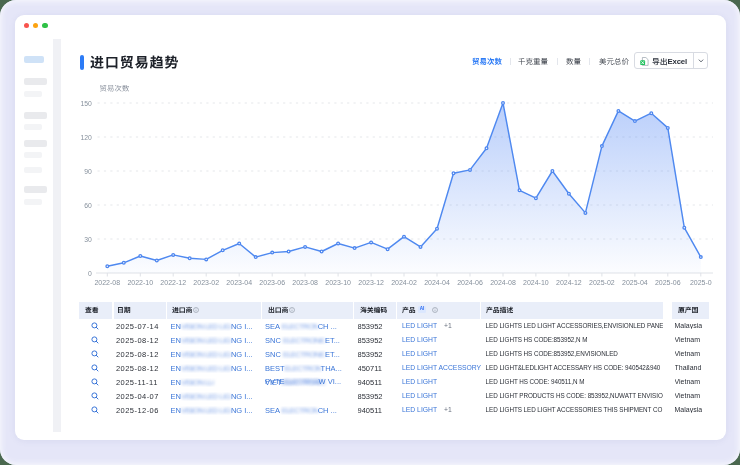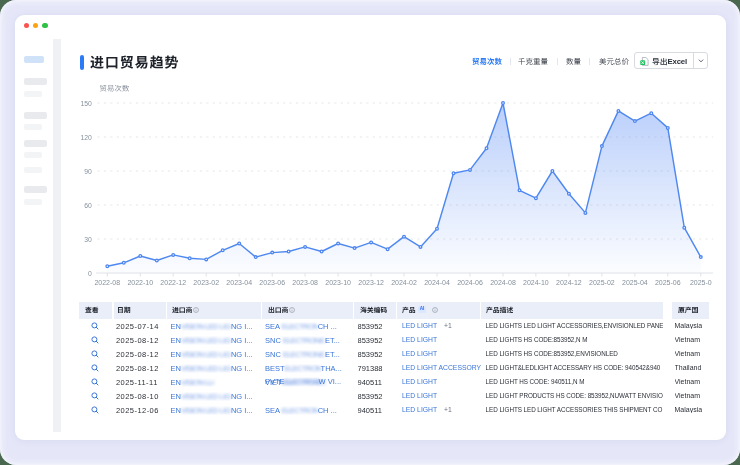--- a/index.html
+++ b/index.html
@@ -252,21 +252,21 @@
 <div class="cell" style="left:659.5px;top:334.8px;font-size:7px">Vietnam</div>
 <div style="position:absolute;left:76px;top:349.2px">
       <svg style="display:block" width="8" height="8" viewBox="0 0 8 8">
         <circle cx="3.4" cy="3.4" r="2.5" fill="none" stroke="#3b76d8" stroke-width="1"></circle>
         <line x1="5.3" y1="5.3" x2="7" y2="7" stroke="#3b76d8" stroke-width="1" stroke-linecap="round"></line>
       </svg>
     </div>
 <div class="cell" style="left:101px;top:348.6px;letter-spacing:0.45px">2025-08-12</div>
 <div class="cell blue" style="left:155.5px;top:348.6px;width:97px">EN<span class="blur" style="width:50px;height:9px">VISION LED LIGHTI</span>NG I...</div>
 <div class="cell blue" style="left:250px;top:348.6px;width:88px">BEST<span class="blur" style="width:36px;height:9px">ELECTRONICS VNM</span>THA...</div>
-<div class="cell" style="left:342.5px;top:348.6px">791388</div>
+<div class="cell" style="left:342.5px;top:348.6px">450711</div>
 <div class="cell blue" style="left:387px;top:348.8px;width:80px;font-size:6.8px">LED LIGHT ACCESSORY</div>
 <div class="cell" style="left:470.6px;top:349.0px;width:177.5px;font-size:6.3px;letter-spacing:-0.05px">LED LIGHT&amp;LEDLIGHT ACCESSARY HS CODE: 940542&amp;940</div>
 <div class="cell" style="left:659.5px;top:348.8px;font-size:7px">Thailand</div>
 <div style="position:absolute;left:76px;top:363.2px">
       <svg style="display:block" width="8" height="8" viewBox="0 0 8 8">
         <circle cx="3.4" cy="3.4" r="2.5" fill="none" stroke="#3b76d8" stroke-width="1"></circle>
         <line x1="5.3" y1="5.3" x2="7" y2="7" stroke="#3b76d8" stroke-width="1" stroke-linecap="round"></line>
       </svg>
     </div>
 <div class="cell" style="left:101px;top:362.6px;letter-spacing:0.45px">2025-11-11</div>
@@ -275,21 +275,21 @@
 <div class="cell" style="left:342.5px;top:362.6px">940511</div>
 <div class="cell blue" style="left:387px;top:362.8px;width:80px;font-size:6.8px">LED LIGHT</div>
 <div class="cell" style="left:470.6px;top:363.0px;width:177.5px;font-size:6.3px;letter-spacing:-0.05px">LED LIGHT HS CODE: 940511,N M</div>
 <div class="cell" style="left:659.5px;top:362.8px;font-size:7px">Vietnam</div>
 <div style="position:absolute;left:76px;top:377.2px">
       <svg style="display:block" width="8" height="8" viewBox="0 0 8 8">
         <circle cx="3.4" cy="3.4" r="2.5" fill="none" stroke="#3b76d8" stroke-width="1"></circle>
         <line x1="5.3" y1="5.3" x2="7" y2="7" stroke="#3b76d8" stroke-width="1" stroke-linecap="round"></line>
       </svg>
     </div>
-<div class="cell" style="left:101px;top:376.6px;letter-spacing:0.45px">2025-08-10</div>
+<div class="cell" style="left:101px;top:376.6px;letter-spacing:0.45px">2025-04-07</div>
 <div class="cell blue" style="left:155.5px;top:376.6px;width:97px">EN<span class="blur" style="width:50px;height:9px">VISION LED LIGHTI</span>NG I...</div>
 <div class="cell blue" style="left:250px;top:362px;width:88px">PVTE<span class="blur" style="width:34px;height:9px">ELECTRONICS VNM</span>W VI...</div>
 <div class="cell" style="left:342.5px;top:376.6px">853952</div>
 <div class="cell blue" style="left:387px;top:376.8px;width:80px;font-size:6.8px">LED LIGHT</div>
 <div class="cell" style="left:470.6px;top:377.0px;width:177.5px;font-size:6.3px;letter-spacing:-0.05px">LED LIGHT PRODUCTS HS CODE: 853952,NUWATT ENVISIO</div>
 <div class="cell" style="left:659.5px;top:376.8px;font-size:7px">Vietnam</div>
 <div style="position:absolute;left:76px;top:391.2px">
       <svg style="display:block" width="8" height="8" viewBox="0 0 8 8">
         <circle cx="3.4" cy="3.4" r="2.5" fill="none" stroke="#3b76d8" stroke-width="1"></circle>
         <line x1="5.3" y1="5.3" x2="7" y2="7" stroke="#3b76d8" stroke-width="1" stroke-linecap="round"></line>

